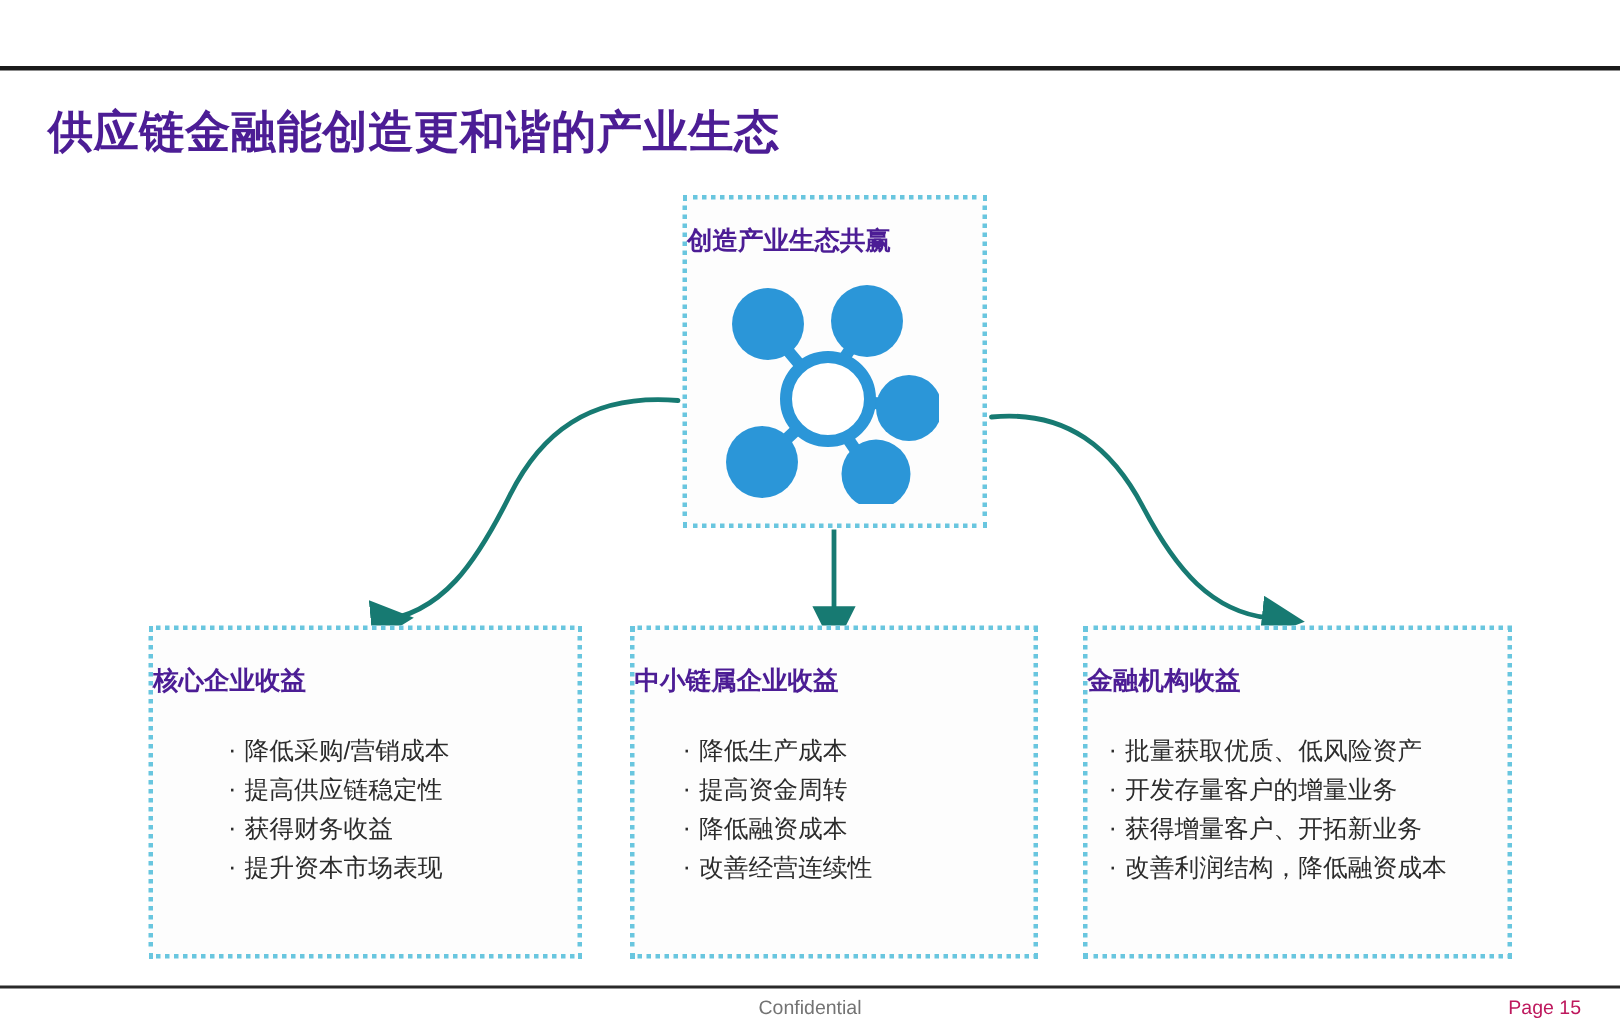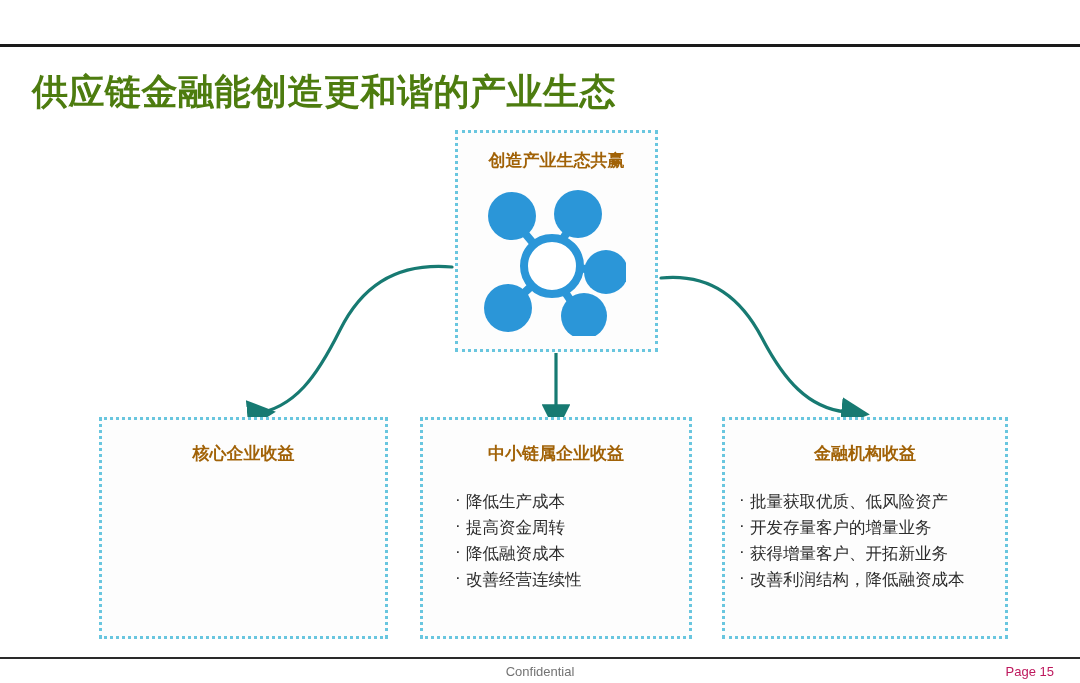--- a/index.html
+++ b/index.html
@@ -24,23 +24,23 @@
     width: 1080px;
     height: 3px;
     background: #1a1a1a;
   }
 
   
   .slide-title {
     position: absolute;
     left: 32px;
     top: 68px;
-    font-size: 36px;
+    font-size: 30px;
     font-weight: bold;
-    color: #4d7c0f;
+    color: #4c1d95;
     letter-spacing: 0.5px;
     white-space: nowrap;
   }
 
   
   .dbox {
     position: absolute;
     box-sizing: border-box;
     border: 3px dotted #69c6df;
     background: #fdfdfd;
@@ -69,24 +69,23 @@
     left: 722px;
     top: 417px;
     width: 286px;
     height: 222px;
   }
 
   .box-title {
     position: absolute;
     left: 0;
     right: 0;
-    text-align: center;
     font-size: 17px;
     font-weight: bold;
-    color: #a16207;
+    color: #4c1d95;
     white-space: nowrap;
   }
   #box-top .box-title { top: 16px; font-size: 17px; }
   #box-left .box-title,
   #box-mid .box-title,
   #box-right .box-title { top: 22px; }
 
   .bullets {
     position: absolute;
     top: 68px;
@@ -204,20 +203,26 @@
     <circle cx="46" cy="30" r="24" fill="#2b96d8"></circle>
     <circle cx="112" cy="28" r="24" fill="#2b96d8"></circle>
     <circle cx="140" cy="86" r="22" fill="#2b96d8"></circle>
     <circle cx="42" cy="122" r="24" fill="#2b96d8"></circle>
     <circle cx="118" cy="130" r="23" fill="#2b96d8"></circle>
     <circle cx="86" cy="80" r="28" fill="#ffffff" stroke="#2b96d8" stroke-width="8"></circle>
   </svg>
 
   <div class="dbox" id="box-left">
     <div class="box-title">核心企业收益</div>
+    <ul class="bullets">
+      <li>降低采购/营销成本</li>
+      <li>提高供应链稳定性</li>
+      <li>获得财务收益</li>
+      <li>提升资本市场表现</li>
+    </ul>
   </div>
 
   <div class="dbox" id="box-mid">
     <div class="box-title">中小链属企业收益</div>
     <ul class="bullets">
       <li>降低生产成本</li>
       <li>提高资金周转</li>
       <li>降低融资成本</li>
       <li>改善经营连续性</li>
     </ul>

